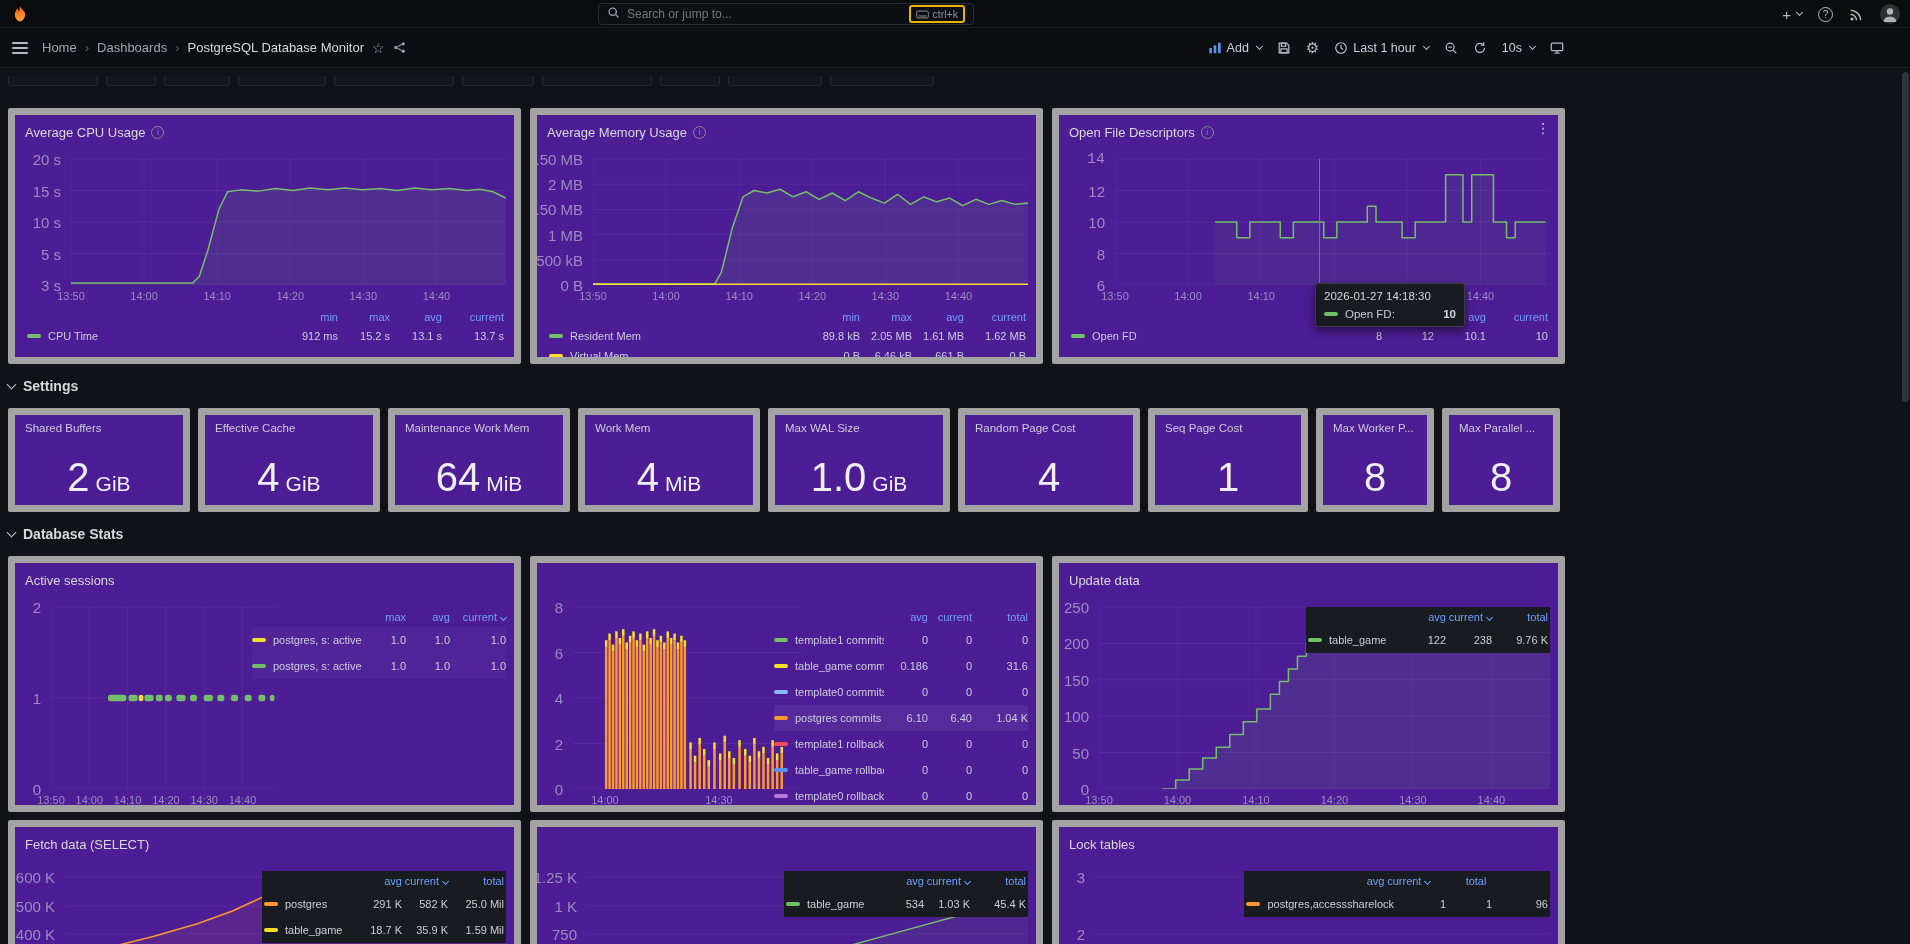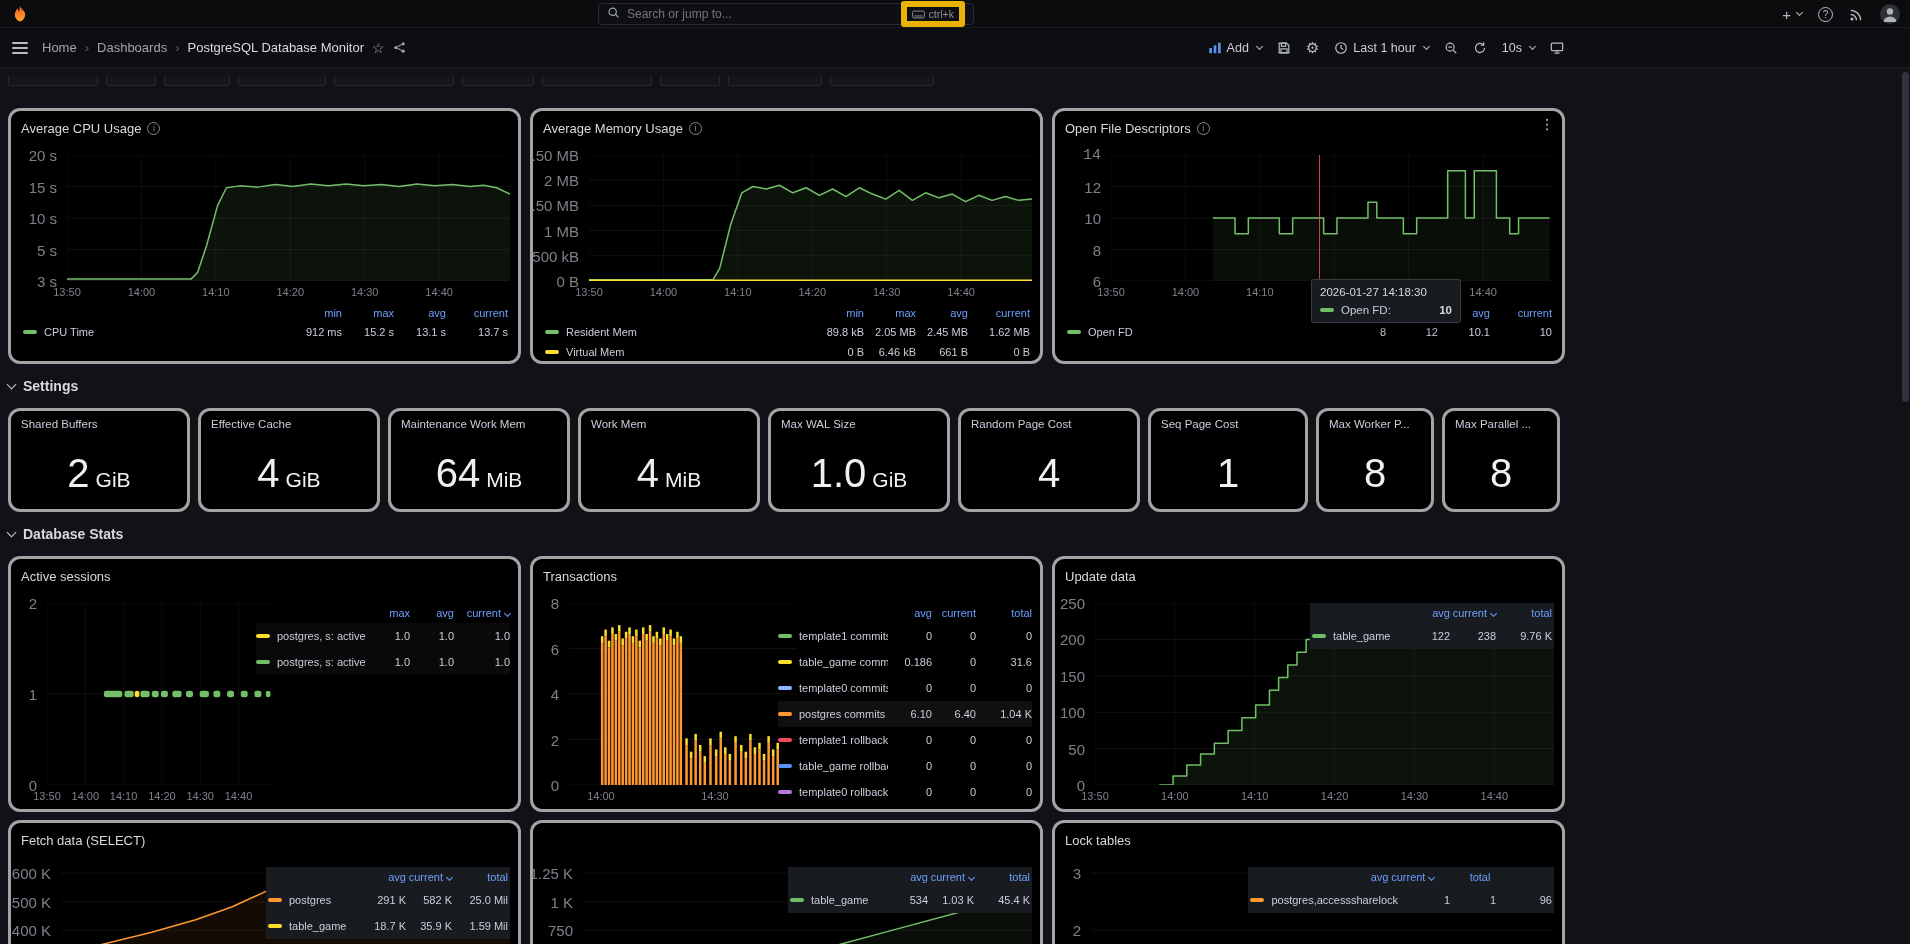--- a/index.html
+++ b/index.html
@@ -5,21 +5,21 @@
   *{box-sizing:border-box;margin:0;padding:0}
   html,body{width:1910px;height:944px;overflow:hidden}
   body{background:#111217;font-family:"Liberation Sans",sans-serif;color:#ccccdc;position:relative;font-size:12px}
   :root{--blue:#6e9fff}
 
   
   .topbar{position:absolute;top:0;left:0;right:0;height:28px;background:#0b0c0e;border-bottom:1px solid #1c1d22;display:flex;align-items:center;padding:0 10px;z-index:60}
   .logo{width:20px;height:20px;flex:none}
   .search{position:absolute;left:598px;top:3px;width:376px;height:22px;background:#0e0f13;border:1px solid #2a2c33;border-radius:4px;display:flex;align-items:center;padding:0 8px;gap:7px}
   .search input{flex:1;background:transparent;border:none;outline:none;color:#9da1a9;font-size:12px;font-family:"Liberation Sans",sans-serif}
-  .kbd{display:flex;align-items:center;gap:4px;border:6px solid #eab308;border-radius:3px;padding:1px 5px;font-size:10.5px;color:#8d9097}
+  .kbd{display:flex;align-items:center;gap:4px;border:2px solid #eab308;border-radius:3px;padding:1px 5px;font-size:10.5px;color:#8d9097}
   .tb-right{position:absolute;right:10px;top:0;height:28px;display:flex;align-items:center;gap:16px}
   .tb-btn{display:flex;align-items:center;gap:3px;color:#b8bbc2;font-size:15px;cursor:pointer}
   .help-circ{width:15px;height:15px;border:1.2px solid #b8bbc2;border-radius:50%;font-size:10px;display:flex;align-items:center;justify-content:center;color:#b8bbc2}
   .avatar{width:20px;height:20px;border-radius:50%;background:#2e3036;display:flex;align-items:center;justify-content:center;overflow:hidden}
 
   
   .navbar{position:absolute;top:28px;left:0;right:0;height:40px;background:#0d0e12;border-bottom:1px solid #1c1d22;display:flex;align-items:center;padding:0 12px;z-index:55}
   .hamb{width:16px;display:flex;flex-direction:column;gap:3px;cursor:pointer;margin-right:14px}
   .hamb i{height:2px;background:#b8bbc2;border-radius:1px;display:block}
   .crumbs{display:flex;align-items:center;gap:8px;font-size:13px}
@@ -36,21 +36,21 @@
   
   .content{position:absolute;top:68px;left:0;width:1565px;height:876px;padding:8px 0 0 8px;overflow:hidden}
   .varstrip{height:24px;overflow:hidden;display:flex;gap:8px}
   .varbox{height:30px;margin-top:-20px;background:#15161b;border:1px solid #26282e;border-radius:2px;flex:none}
   .prow{display:grid;grid-template-columns:repeat(3,513px);gap:9px;height:256px;margin-top:8px}
   .shead{display:flex;align-items:center;height:28px;margin-top:8px;gap:8px;cursor:pointer}
   .shead .sectchev{width:7px;height:7px;border-right:1.6px solid #c5c7ce;border-bottom:1.6px solid #c5c7ce;transform:rotate(45deg);margin-top:-4px}
   .shead .slabel{font-size:14px;font-weight:700;color:#d8d9da}
   .stats-grid{display:grid;grid-template-columns:repeat(6,182px) 160px 118px 118px;gap:8px;height:104px;margin-top:8px}
 
-  .panel{position:relative;background:#000000;border:3px solid #a3a3a3;border-radius:12px;overflow:hidden}
+  .panel{position:relative;background:#4c1d95;border:7px solid #a3a3a3;border-radius:2px;overflow:hidden}
   .phead{position:absolute;top:0;left:0;right:0;height:34px;display:flex;align-items:center;padding:0 10px;gap:6px;cursor:pointer}
   .ptitle{font-size:13px;font-weight:500;color:#d8d9da;white-space:nowrap}
   .info-icon{width:13px;height:13px;border:1px solid #85888f;border-radius:50%;color:#85888f;font-size:9px;font-style:normal;display:flex;align-items:center;justify-content:center;cursor:pointer}
   .kebab{position:absolute;top:6px;right:8px;color:#d8d9da;font-size:14px;cursor:pointer;line-height:1}
 
   
   .plot{position:absolute;left:10px;right:8px;top:44px}
   .h126{height:126px}.h182{height:182px}
   .half{right:auto;width:254px}
   .yticks{position:absolute;left:0;top:0;height:100%}
@@ -358,21 +358,21 @@
             <div class="lg-col">avg</div>
             <div class="lg-col">current</div>
           </div>
           <div class="lg-row lg-body">
             <div class="lg-name">
               <span class="swatch" style="background: rgb(115, 191, 105);"></span>
               <span class="lg-label">Resident Mem</span>
             </div>
             <div class="lg-col">89.8 kB</div>
             <div class="lg-col">2.05 MB</div>
-            <div class="lg-col">2.45 MB</div>
+            <div class="lg-col">1.61 MB</div>
             <div class="lg-col">1.62 MB</div>
           </div>
           <div class="lg-row lg-body">
             <div class="lg-name">
               <span class="swatch" style="background: rgb(250, 222, 42);"></span>
               <span class="lg-label">Virtual Mem</span>
             </div>
             <div class="lg-col">0 B</div>
             <div class="lg-col">6.46 kB</div>
             <div class="lg-col">661 B</div>
@@ -594,23 +594,20 @@
               <span class="lg-label">postgres, s: active</span>
             </div>
             <div class="lg-col">1.0</div>
             <div class="lg-col">1.0</div>
             <div class="lg-col">1.0</div>
           </div>
         </div>
     </section>
 
     <section class="panel">
-      <header class="phead">
-        <span class="ptitle">Transactions</span>
-      </header>
       <div class="plot h182 g26 half">
         <div class="yticks">
             <span style="top: 0%;">8</span>
             <span style="top: 25%;">6</span>
             <span style="top: 50%;">4</span>
             <span style="top: 75%;">2</span>
             <span style="top: 100%;">0</span>
           </div>
         <div class="parea">
           <svg viewBox="0 0 100 100" preserveAspectRatio="none">

